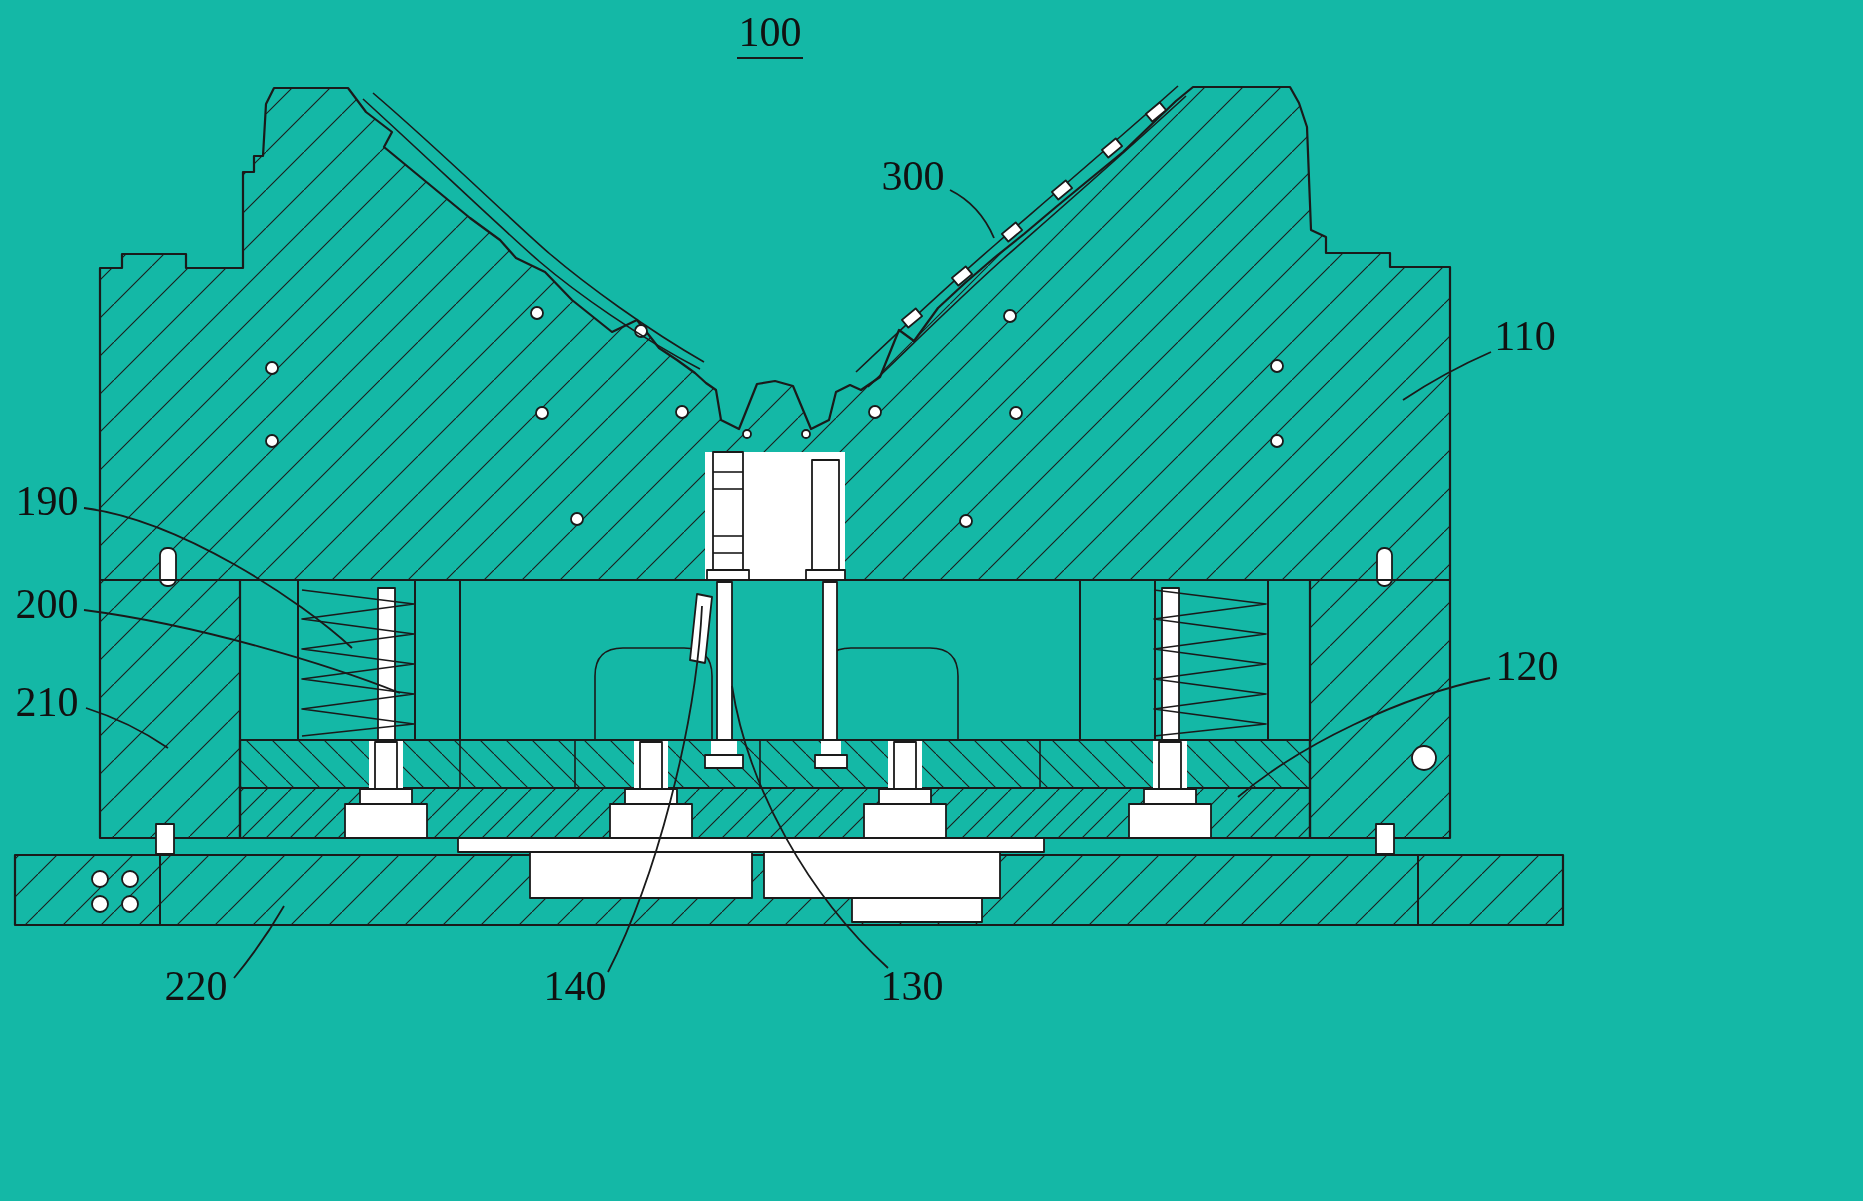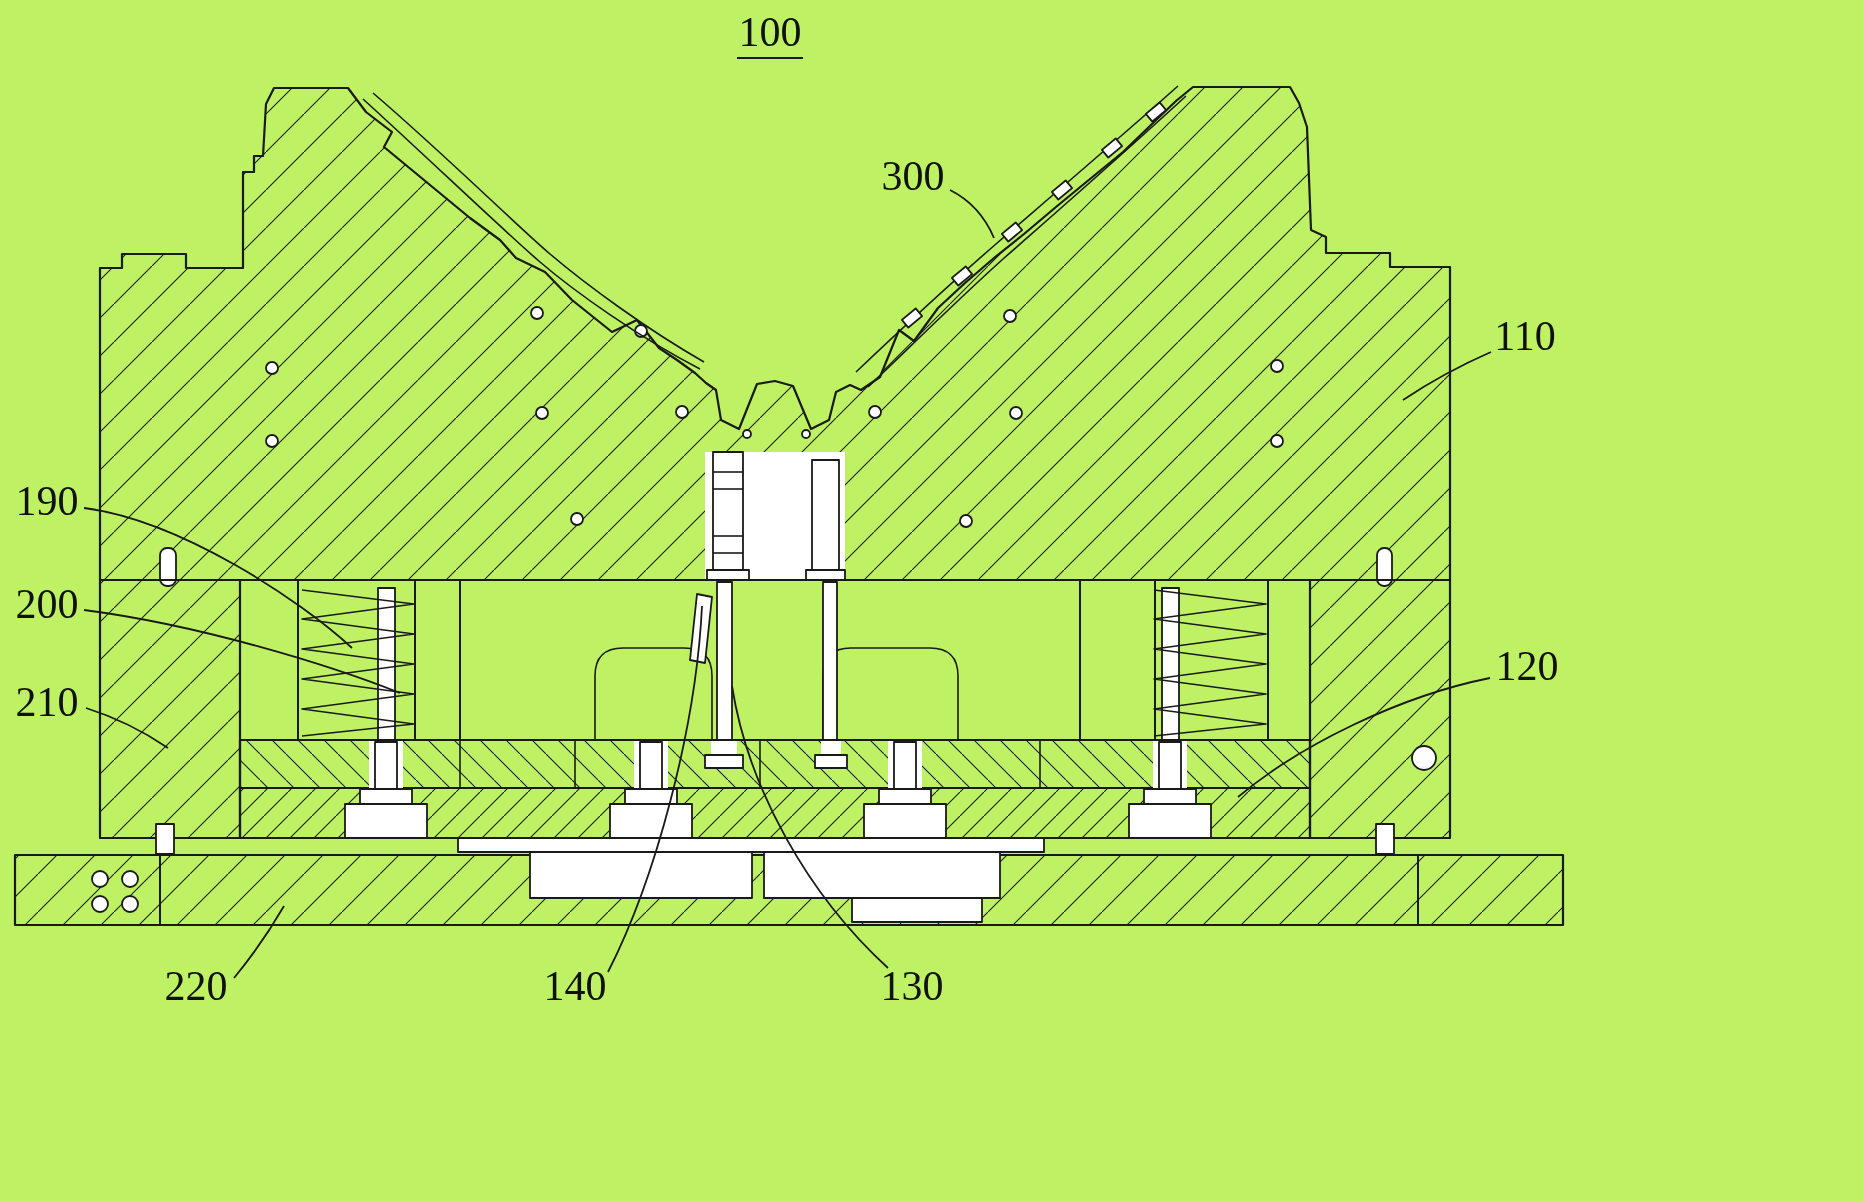--- a/index.html
+++ b/index.html
@@ -4,21 +4,21 @@
 <style>
   html, body {
     margin: 0;
     padding: 0;
     background: #ffffff;
   }
   .stage {
     width: 1863px;
     height: 1201px;
     position: relative;
-    background: #bef264;
+    background: #14b8a6;
     font-family: "Liberation Serif", serif;
   }
   svg { display: block; }
   .blk  { stroke:#1a1a1a; stroke-width:2.2; stroke-linejoin:round; }
   .white{ fill:#ffffff; stroke:#1a1a1a; stroke-width:1.8; stroke-linejoin:round; }
   .clear{ fill:#ffffff; stroke:none; }
   .thin { fill:none; stroke:#1a1a1a; stroke-width:1.6; stroke-linejoin:round; }
   .ln   { fill:none; stroke:#1a1a1a; stroke-width:2; stroke-linejoin:round; }
   .leader { fill:none; stroke:#1a1a1a; stroke-width:1.8; }
   .lbl  { font-family:"Liberation Serif", serif; font-size:42px; fill:#111111; text-anchor:middle; }

